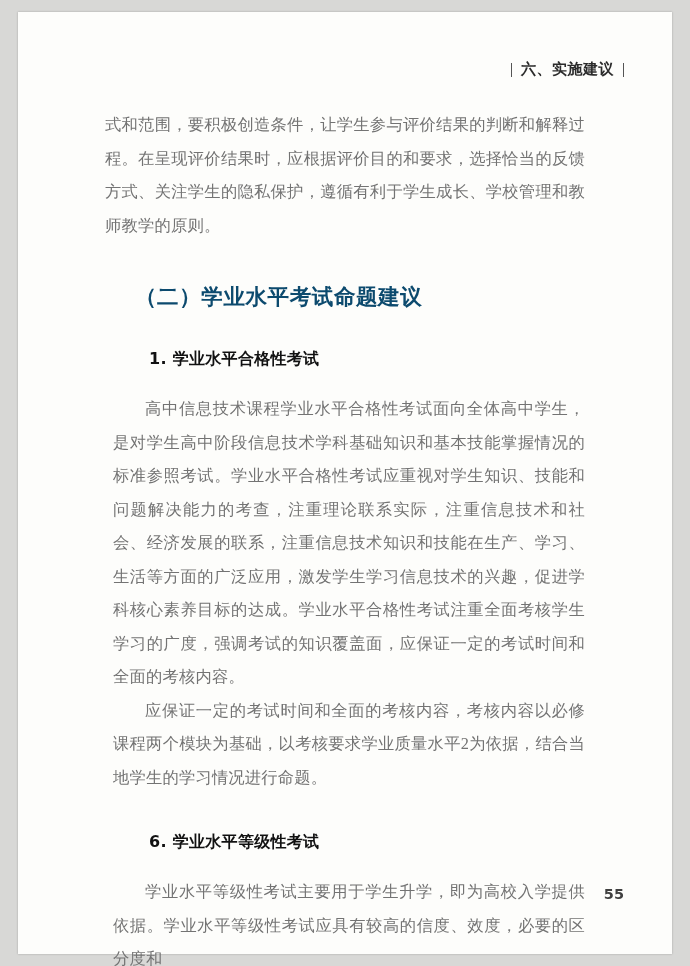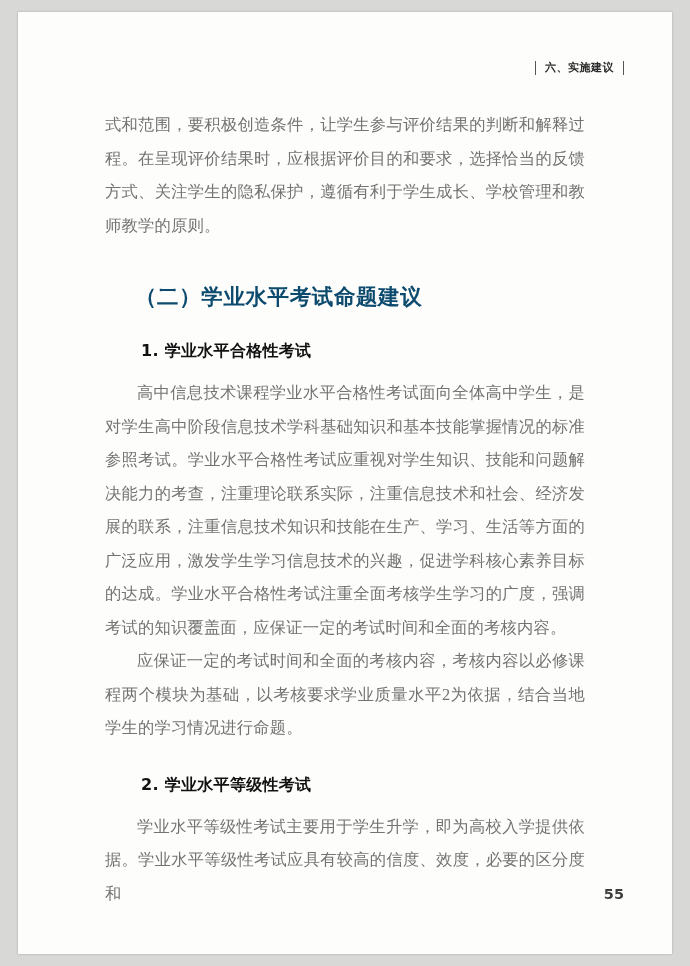--- a/index.html
+++ b/index.html
@@ -41,53 +41,54 @@
     font-weight: bold;
   }
   .header .rule {
     display: inline-block;
     width: 1px;
     height: 14px;
     background: #555;
   }
   .header-text {
     font-family: "DejaVu Sans", sans-serif;
-    font-size: 11px;
+    font-size: 15px;
     font-weight: bold;
   }
   
   .content {
     position: absolute;
     left: 87px;
     top: 96px;
     width: 480px;
   }
   p.body {
     margin: 0;
     font-size: 16.3px;
     line-height: 33.5px;
     color: #737373;
     text-align: justify;
     text-justify: inter-ideograph;
     letter-spacing: 0.2px;
   }
   p.indent {
     text-indent: 32px;
+    margin-left: 8px;
   }
   h2.section {
     margin: 0;
     font-family: "DejaVu Serif", serif;
     font-size: 21.5px;
     font-weight: bold;
     color: #0c4a6e;
     letter-spacing: 0.6px;
     text-indent: 30px;
   }
   h3.subsection {
-    margin: 4px;
+    margin: 12px;
     font-family: "DejaVu Sans", sans-serif;
     font-size: 16px;
     font-weight: bold;
     color: #111;
     letter-spacing: 0.3px;
     text-indent: 32px;
   }
   .gap-lg { height: 40px; }
   .gap-md { height: 26px; }
   .gap-xs { height: 10px; }
@@ -125,21 +126,21 @@
 
       <h3 class="subsection">1. 学业水平合格性考试</h3>
 
       <div class="gap-xs"></div>
 
       <p class="body indent">高中信息技术课程学业水平合格性考试面向全体高中学生，是对学生高中阶段信息技术学科基础知识和基本技能掌握情况的标准参照考试。学业水平合格性考试应重视对学生知识、技能和问题解决能力的考查，注重理论联系实际，注重信息技术和社会、经济发展的联系，注重信息技术知识和技能在生产、学习、生活等方面的广泛应用，激发学生学习信息技术的兴趣，促进学科核心素养目标的达成。学业水平合格性考试注重全面考核学生学习的广度，强调考试的知识覆盖面，应保证一定的考试时间和全面的考核内容。</p>
       <p class="body indent">应保证一定的考试时间和全面的考核内容，考核内容以必修课程两个模块为基础，以考核要求学业质量水平2为依据，结合当地学生的学习情况进行命题。</p>
 
       <div class="gap-md"></div>
 
-      <h3 class="subsection">2. 学业水平等级性考试</h3>
+      <h3 class="subsection">6. 学业水平等级性考试</h3>
 
       <div class="gap-xs"></div>
 
       <p class="body indent">学业水平等级性考试主要用于学生升学，即为高校入学提供依据。学业水平等级性考试应具有较高的信度、效度，必要的区分度和</p>
 
     </div>
 
     <div class="page-number">55</div>
 
   </div>

